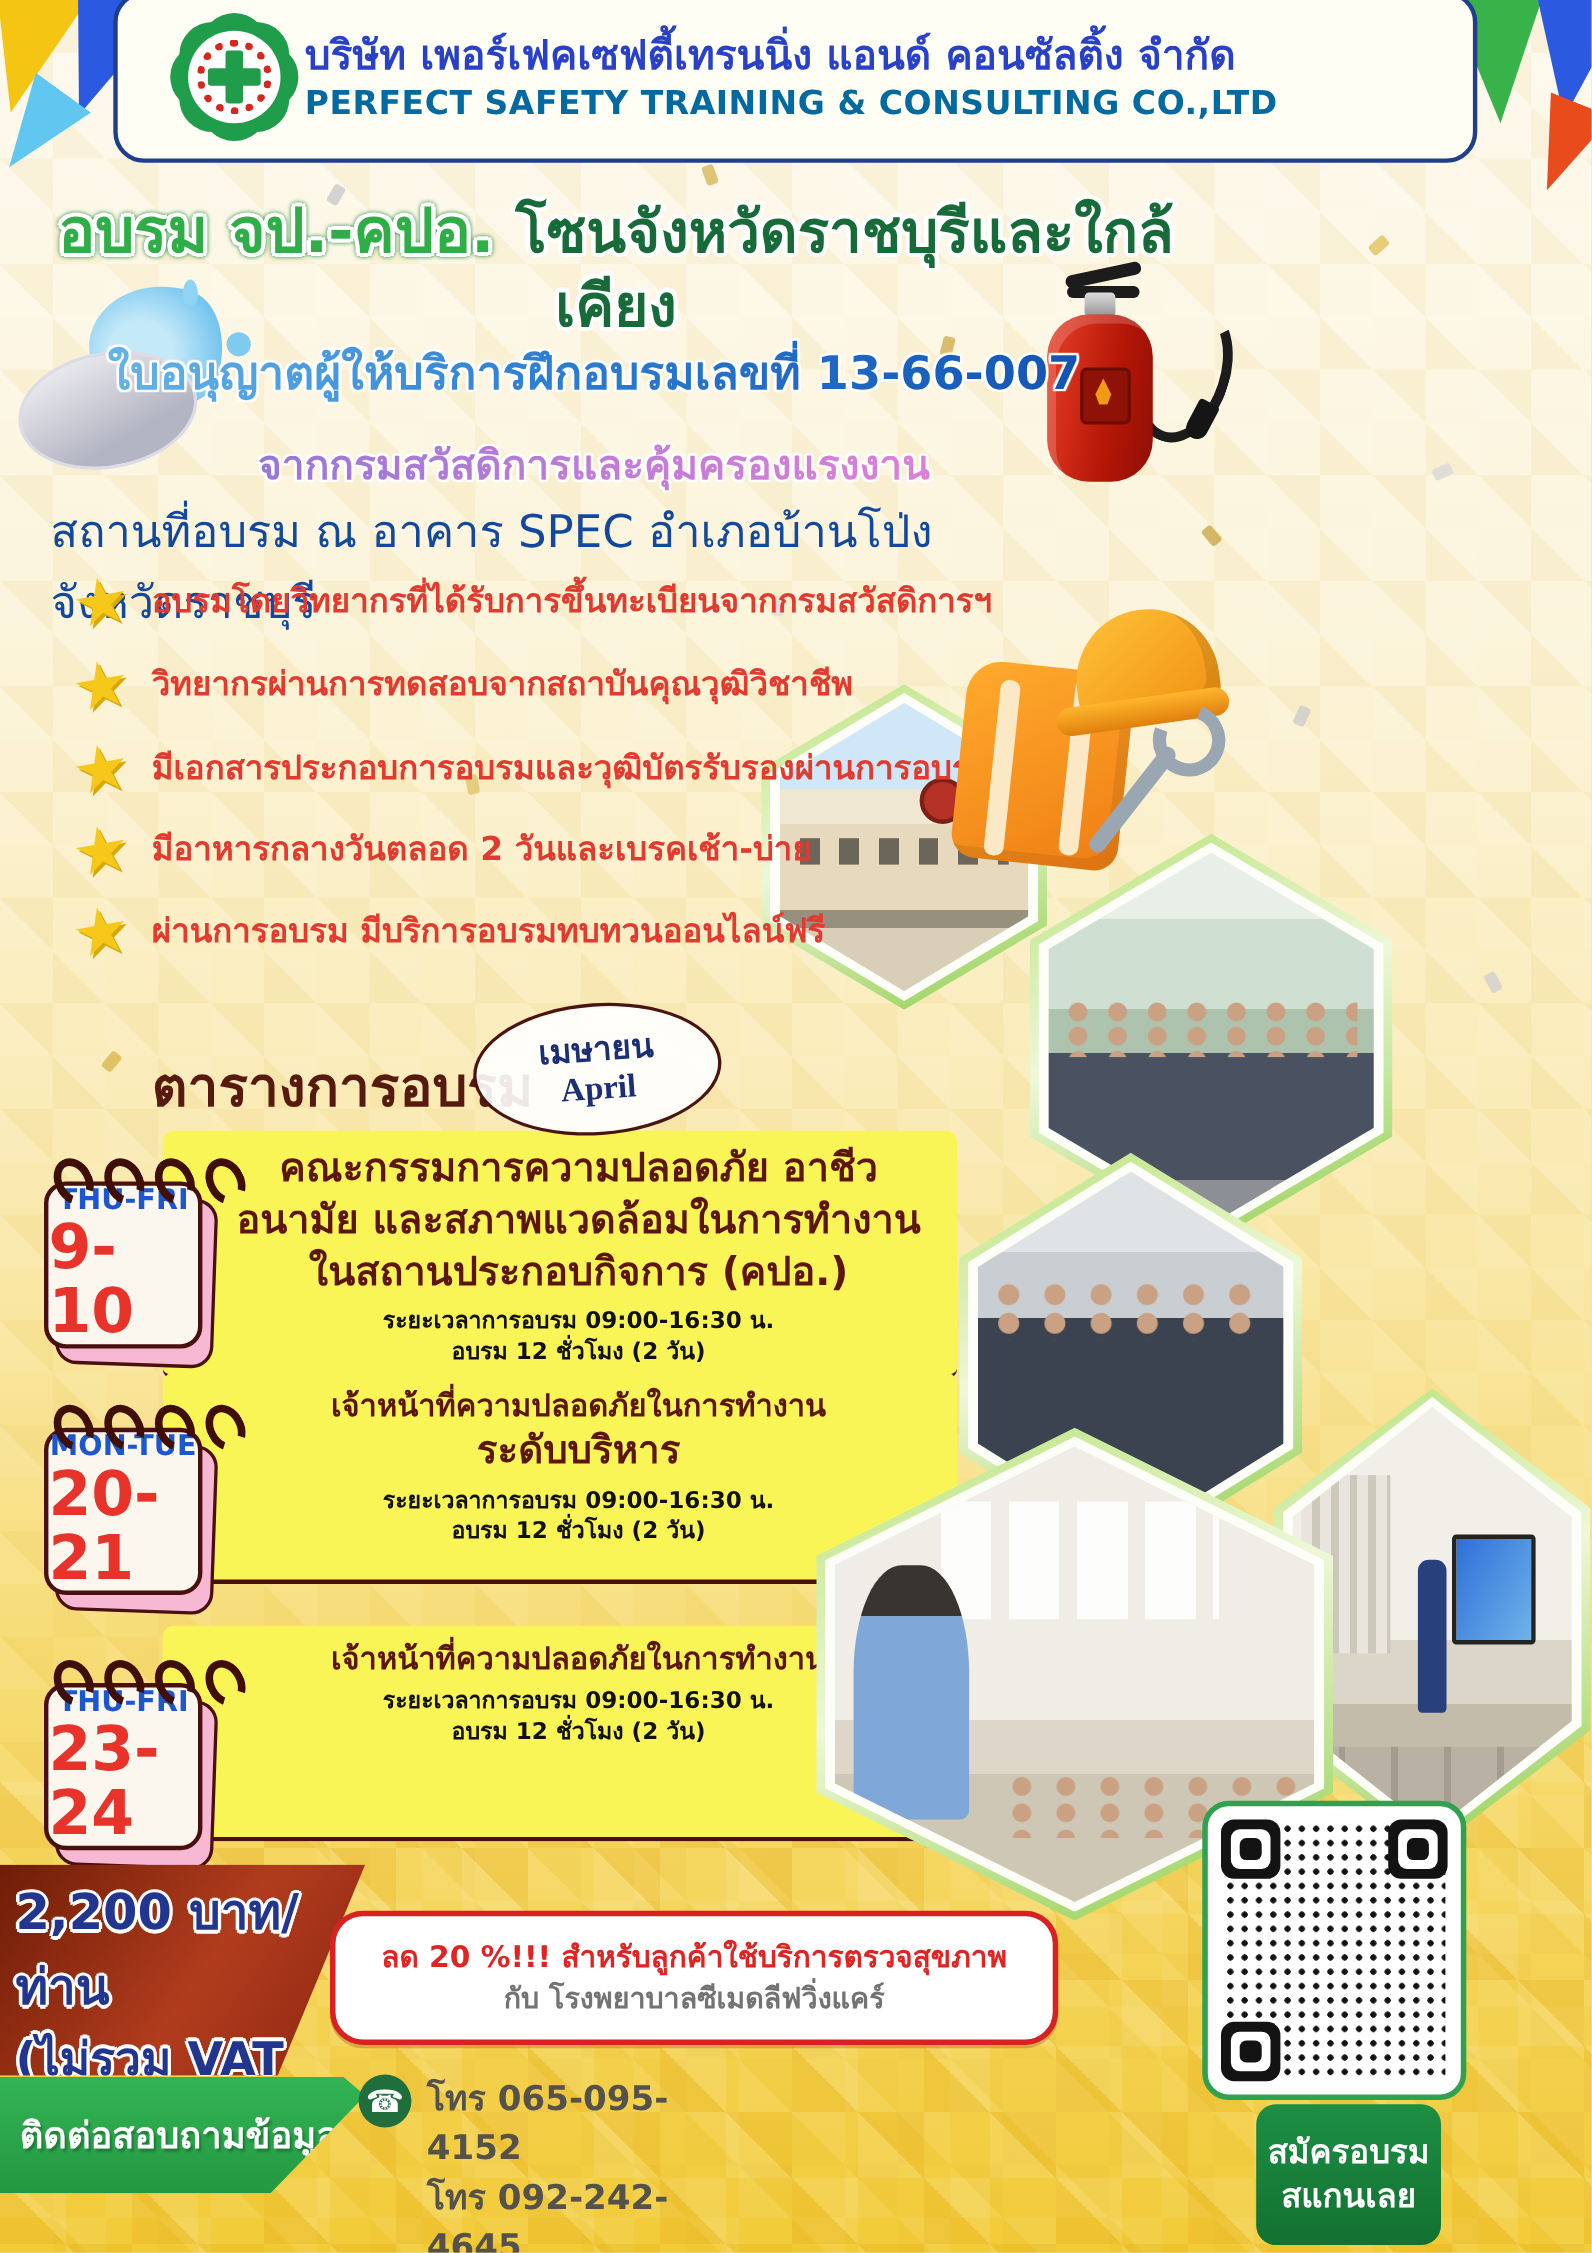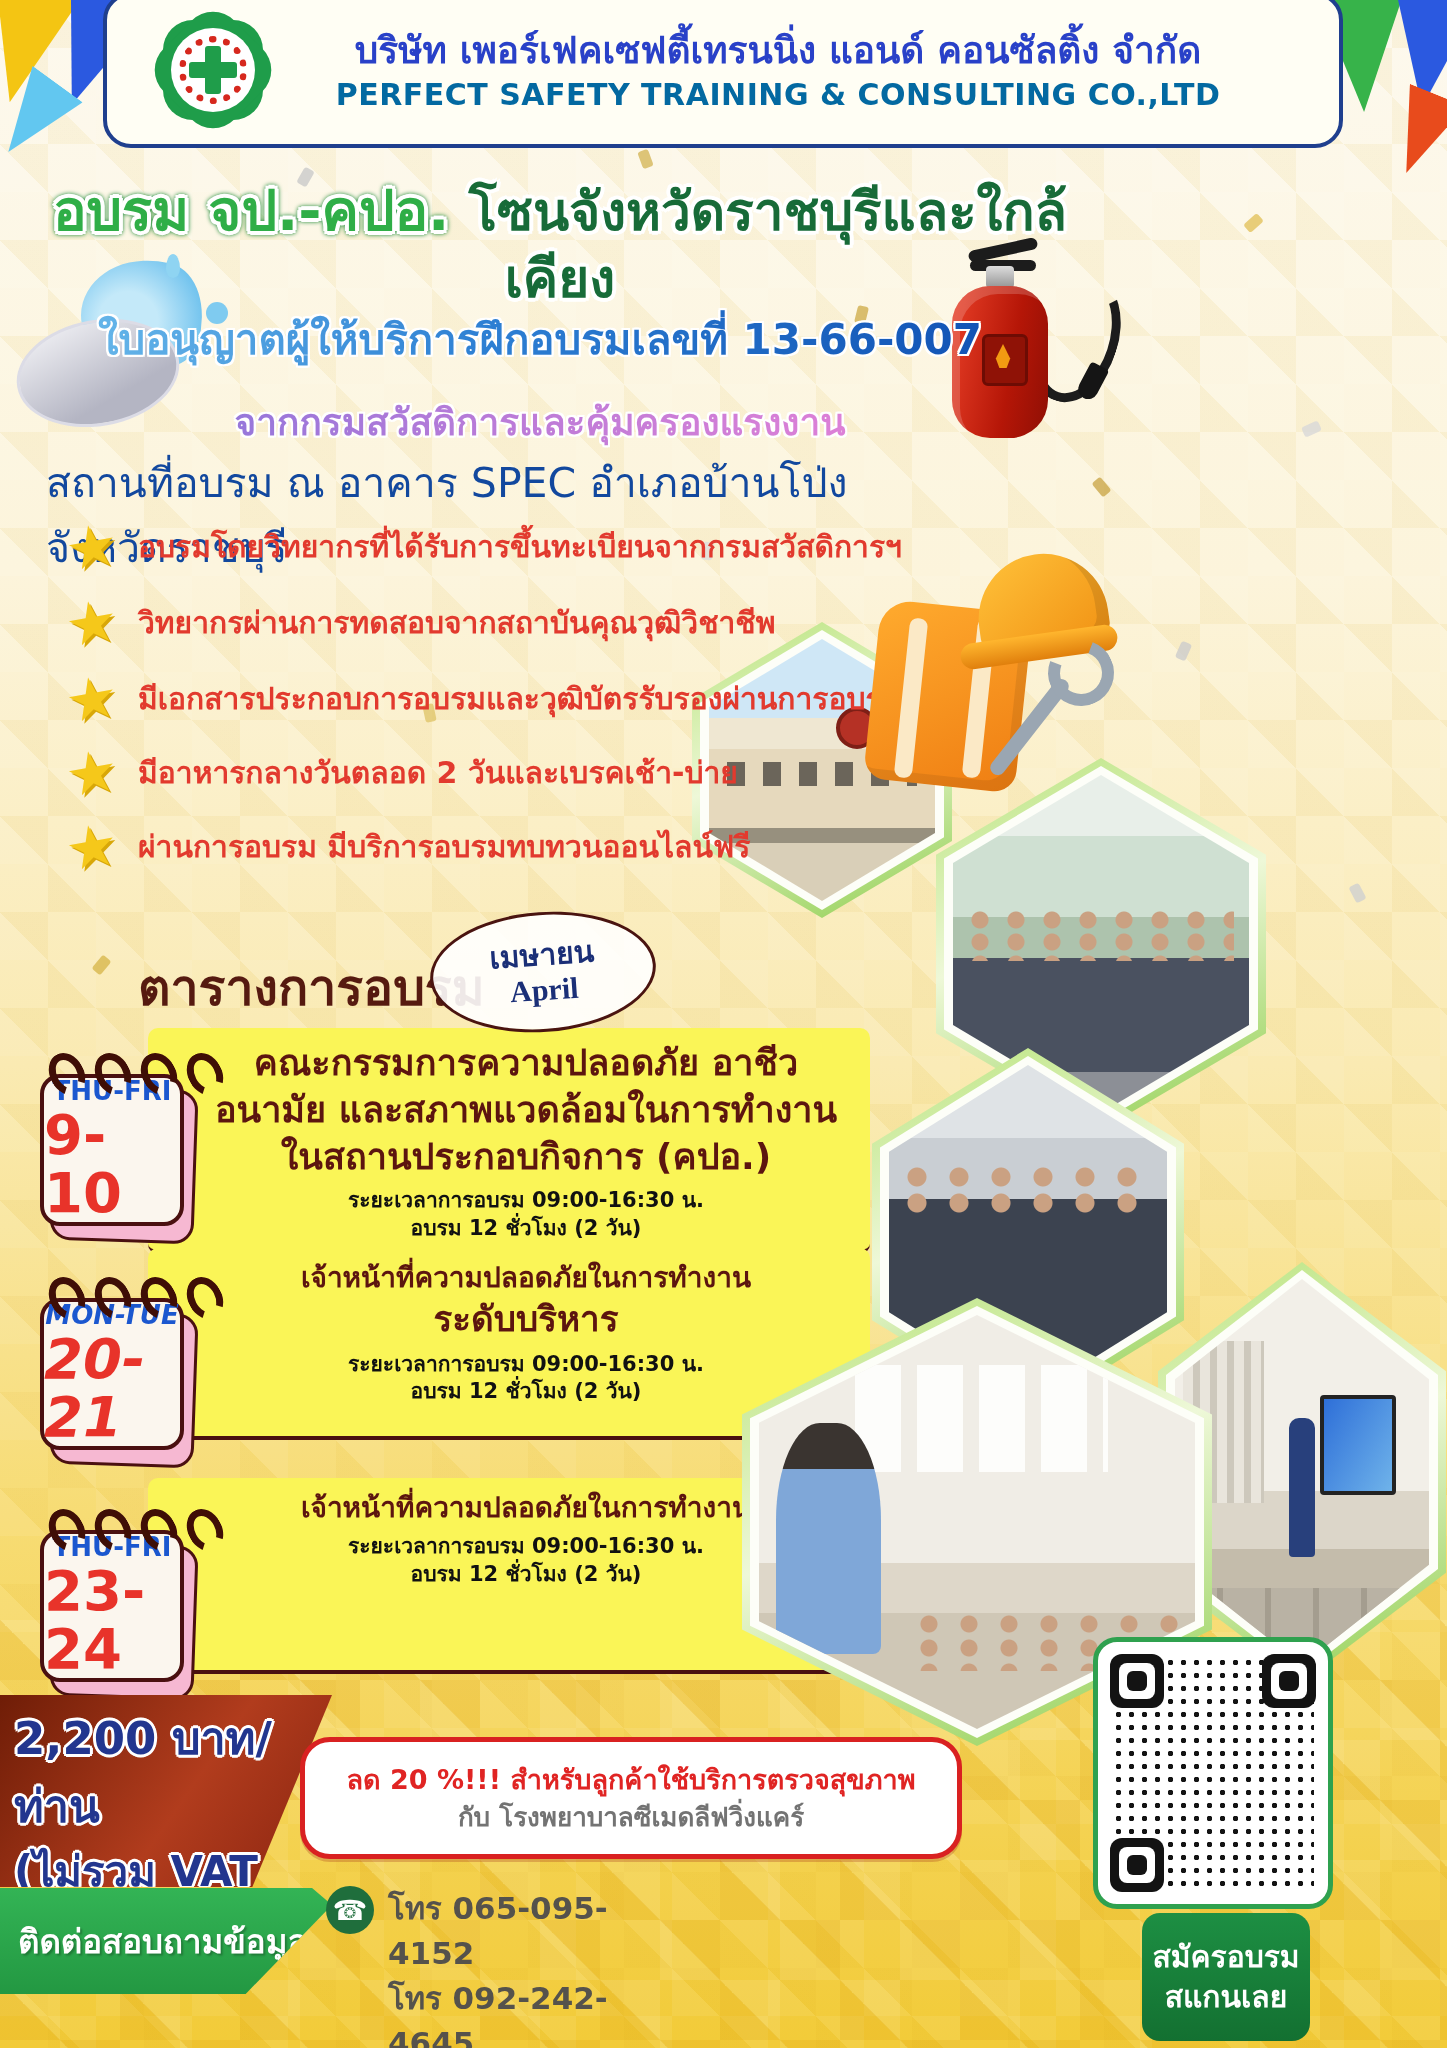--- a/index.html
+++ b/index.html
@@ -19,21 +19,21 @@
   
   .banner{left:103px;top:-8px;width:1240px;height:156px;background:#fffef4;border:4px solid #1f3f8e;
     border-radius:28px;z-index:6;display:flex;align-items:center;padding-left:42px;box-sizing:border-box;}
   .logo{position:relative;width:128px;height:128px;flex:0 0 128px;}
   .logo .petal{position:absolute;left:14px;top:14px;width:100px;height:100px;background:#1f9d4a;border-radius:30%;}
   .logo .petal.r45{transform:rotate(45deg);}
   .logo .wcirc{position:absolute;left:22px;top:22px;width:84px;height:84px;background:#fff;border-radius:50%;}
   .logo .ring{position:absolute;left:30px;top:30px;width:68px;height:68px;border:7px dotted #d6281e;border-radius:50%;box-sizing:border-box;}
   .logo .cv{position:absolute;left:56px;top:40px;width:16px;height:48px;background:#1f9d4a;border-radius:3px;}
   .logo .ch{position:absolute;left:40px;top:56px;width:48px;height:16px;background:#1f9d4a;border-radius:3px;}
-  .bannertext{flex:1;text-align:center;padding-right:60px;}
+  .bannertext{flex:1;padding-right:60px;}
   .coname-th{color:#2941c8;font-size:37px;font-weight:800;line-height:1.35;}
   .coname-en{color:#0369a1;font-size:30px;font-weight:700;letter-spacing:.5px;line-height:1.3;}
   
   .headline{left:20px;top:176px;width:1080px;text-align:center;z-index:5;line-height:1.25;}
   .hl-green{color:#2fae47;font-size:56px;font-weight:800;
     text-shadow:-4px 0 #fff,4px 0 #fff,0 -4px #fff,0 4px #fff,-3px -3px #fff,3px -3px #fff,-3px 3px #fff,3px 3px #fff;
     filter:drop-shadow(0 0 2px #1d8a37);}
   .hl-dark{color:#176b38;font-size:53px;font-weight:800;margin-left:14px;
     text-shadow:-4px 0 #fff,4px 0 #fff,0 -4px #fff,0 4px #fff,-3px -3px #fff,3px -3px #fff,-3px 3px #fff,3px 3px #fff;}
   .license{left:40px;top:306px;width:1000px;text-align:center;z-index:5;font-size:42px;font-weight:800;
@@ -262,21 +262,21 @@
         <div class="ring"></div>
     </div>
   </div>
 
   <div class="abs cbox" style="top:1248px;min-height:192px;">
     <div class="ctitle" style="font-size:28px;">เจ้าหน้าที่ความปลอดภัยในการทำงาน</div>
     <div class="csub">ระดับบริหาร</div>
     <div class="ctime">ระยะเวลาการอบรม 09:00-16:30 น.</div>
     <div class="cdur">อบรม 12 ชั่วโมง (2 วัน)</div>
   </div>
-  <div class="abs cal" style="top:1260px;font-style:italic;">
+  <div class="abs cal" style="top:1260px;">
     <div class="back"></div>
     <div class="front">
       <div class="day">MON-TUE</div>
       <div class="date">20-21</div>
     </div>
     <div class="rings">
       <div class="ring"></div>
         <div class="ring"></div>
         <div class="ring"></div>
         <div class="ring"></div>

